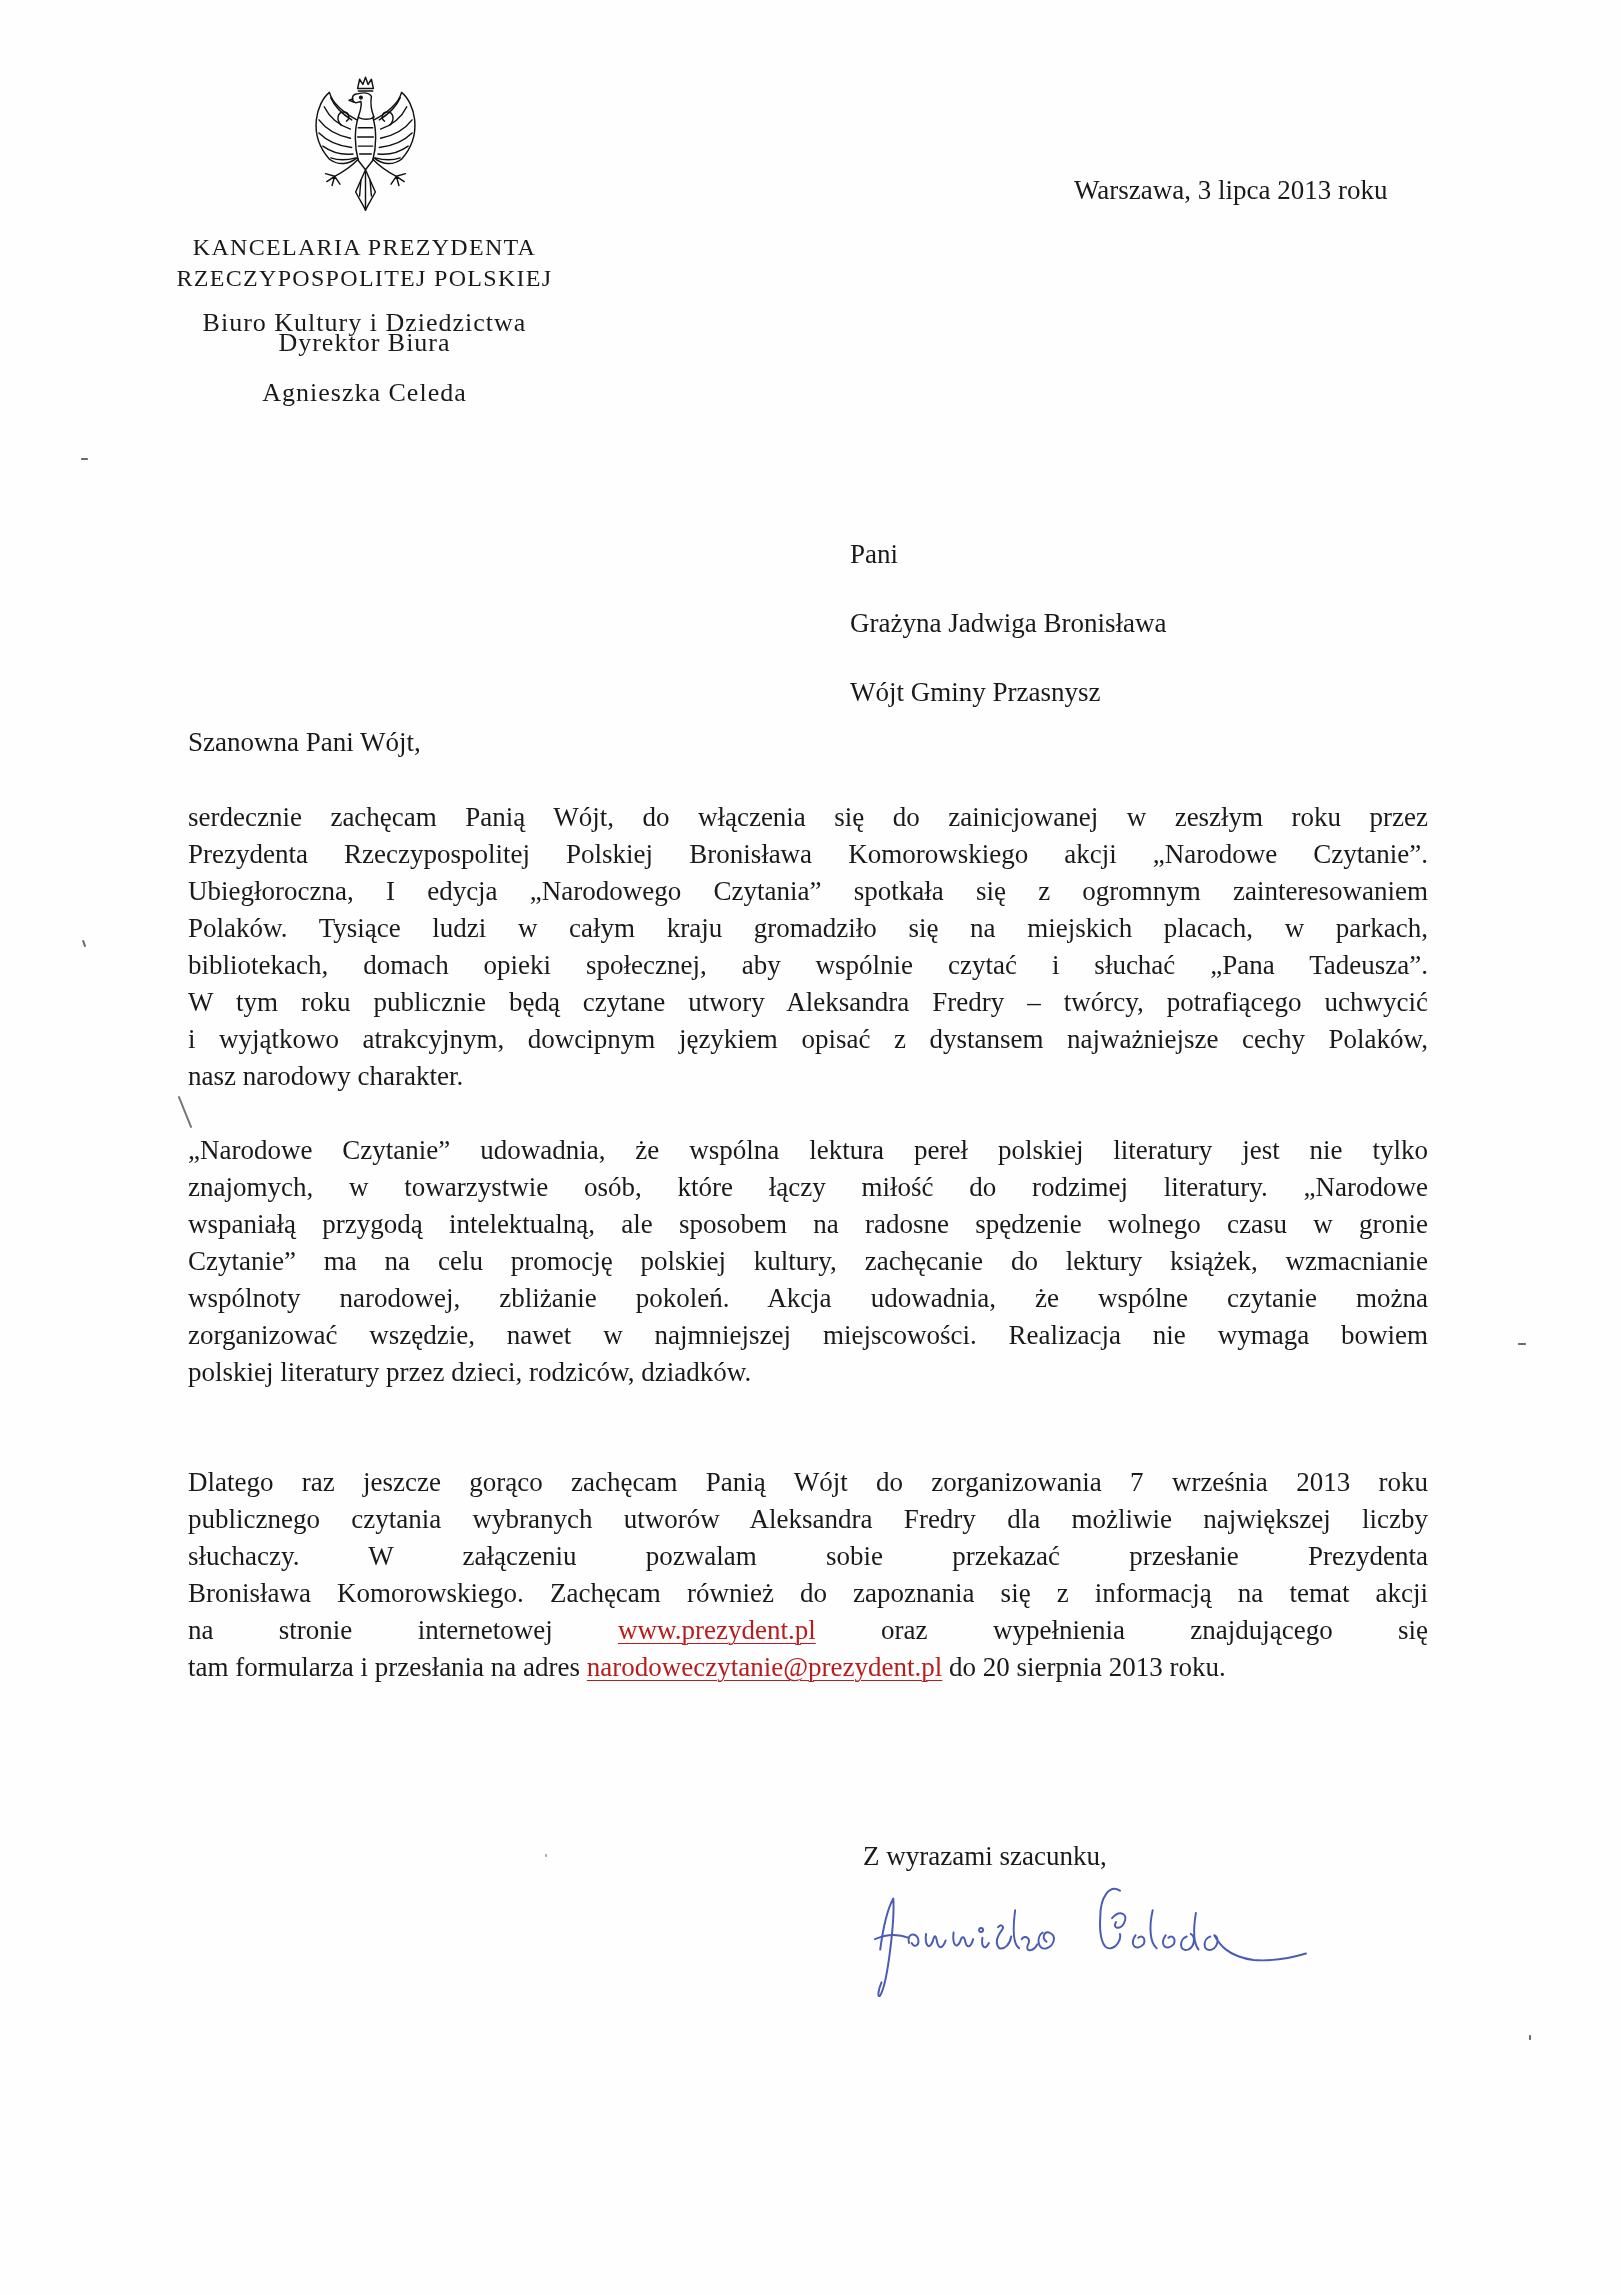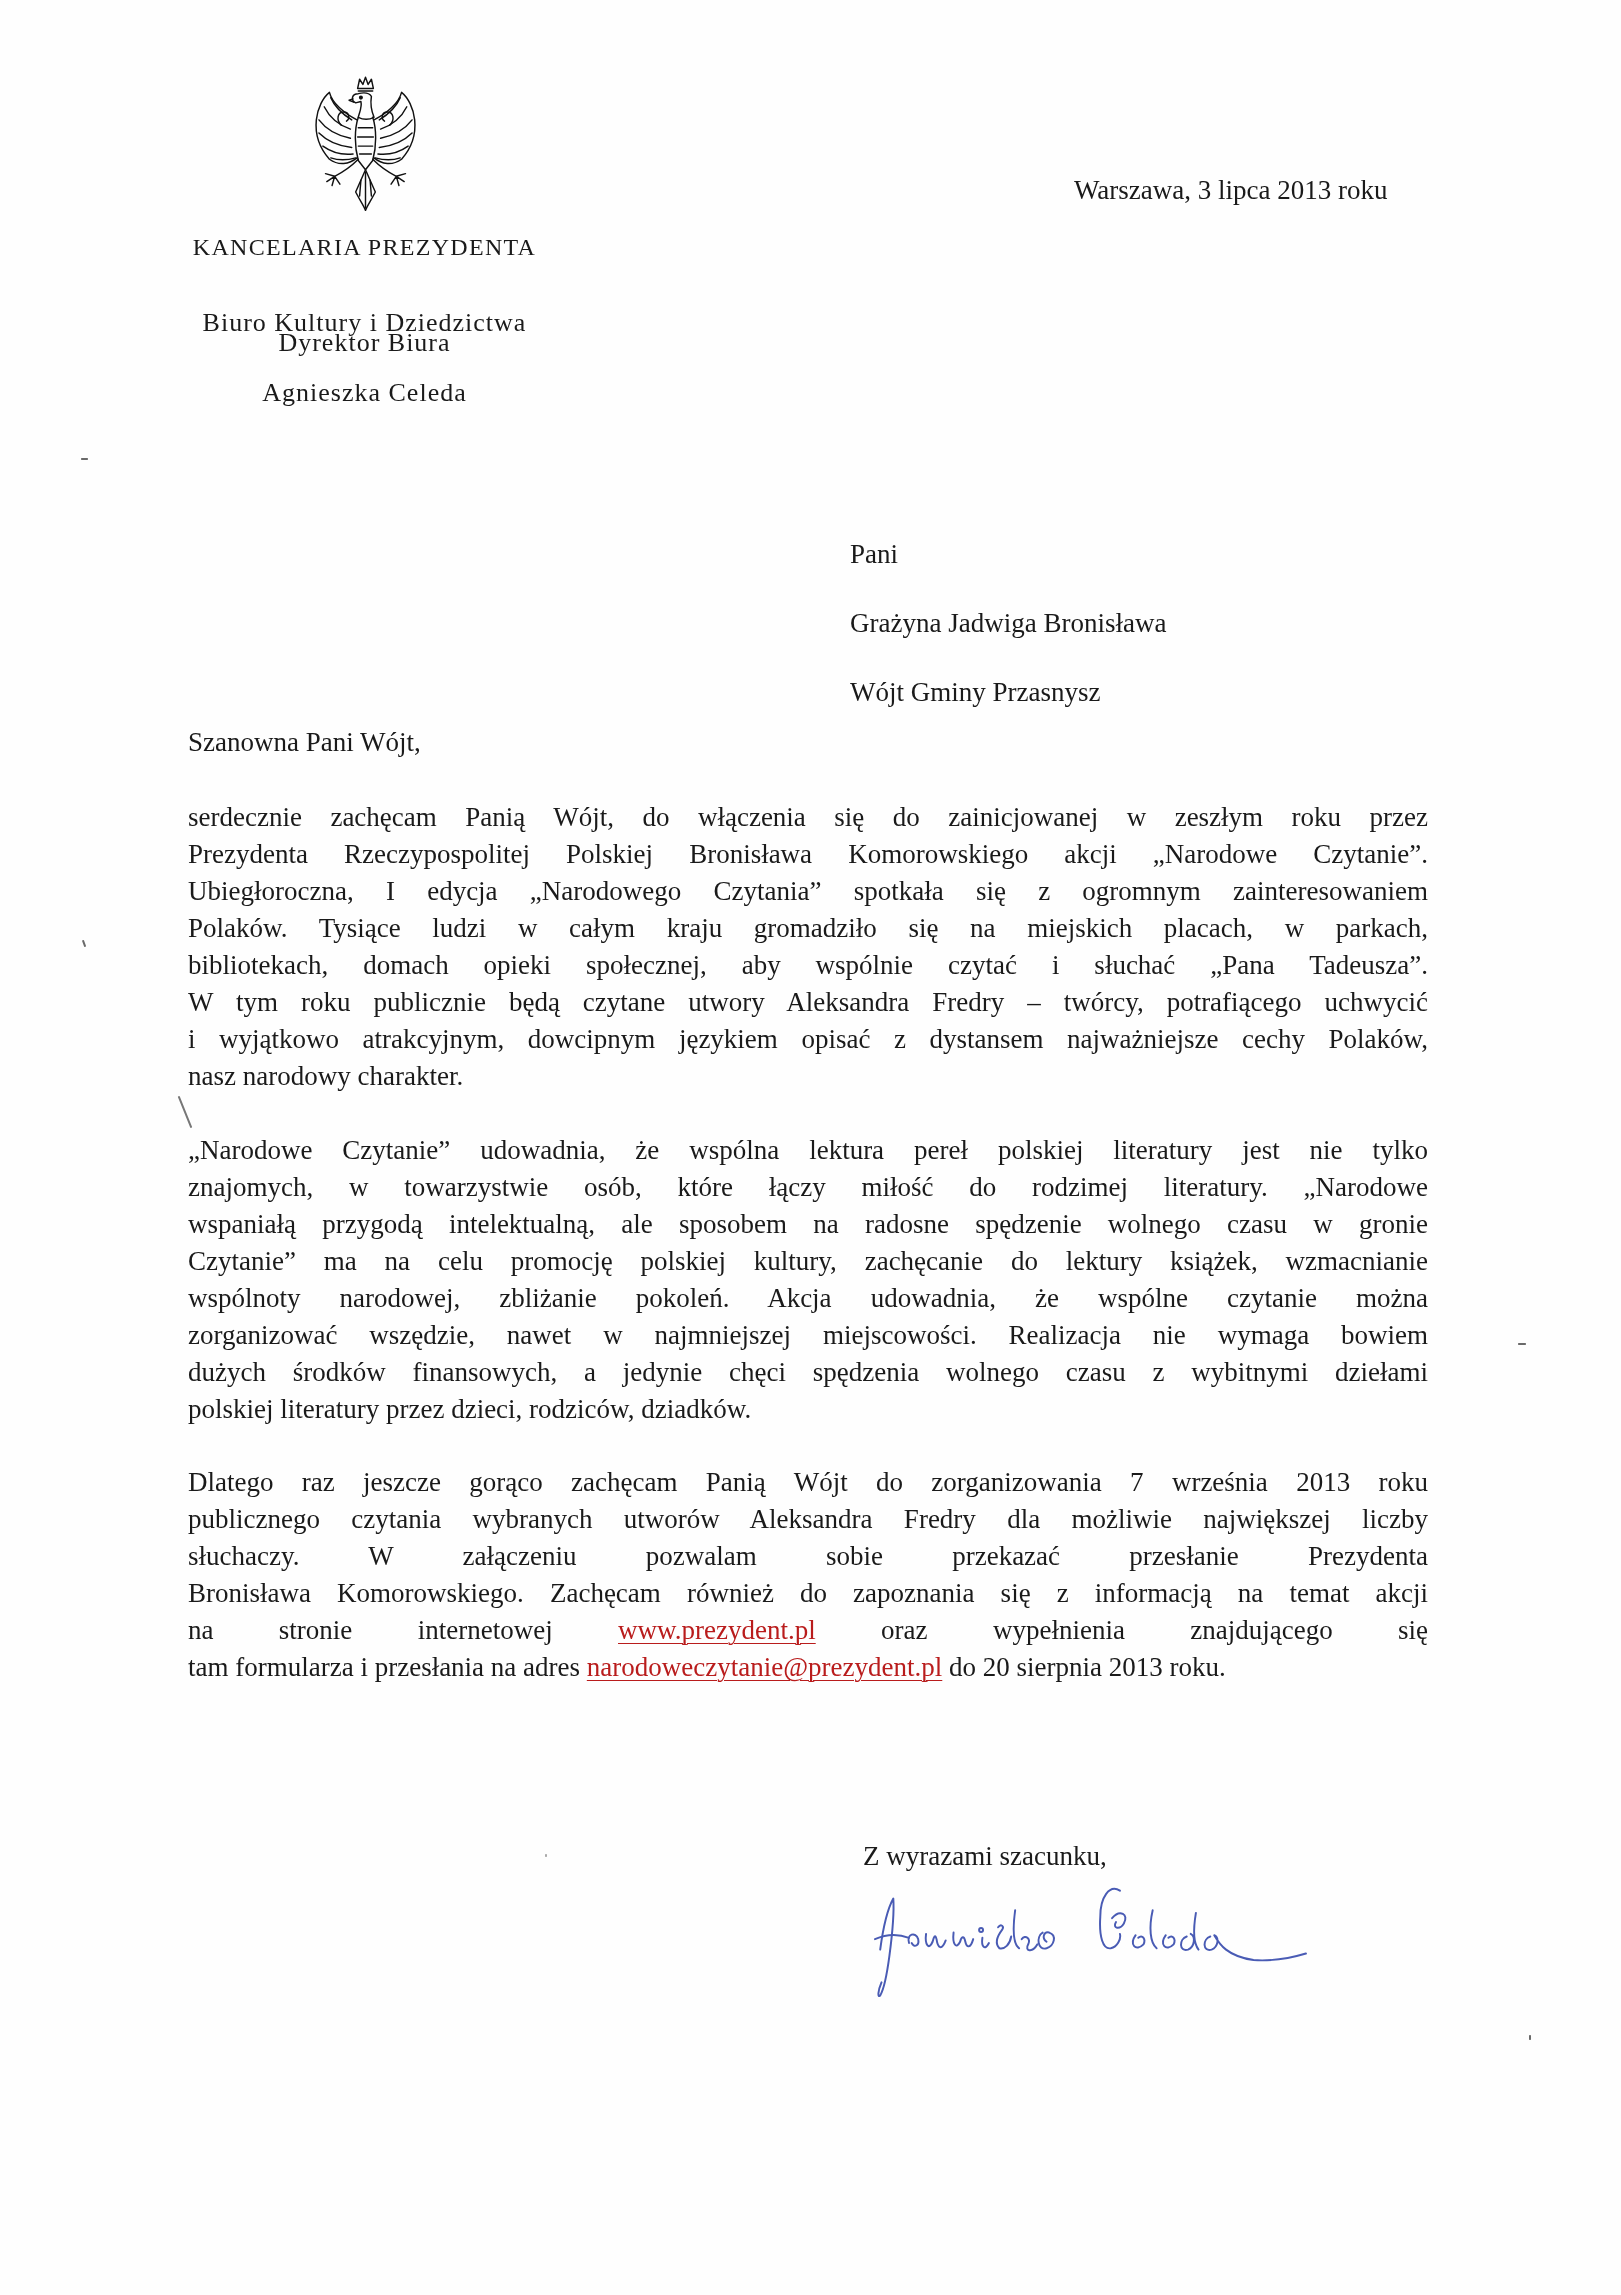--- a/index.html
+++ b/index.html
@@ -78,20 +78,21 @@
       <path d="M48 156 L34 152 M48 156 L36 164 M48 156 L44 170 M48 156 L56 168"></path>
       <path d="M106 130 C118 142 130 150 142 156"></path>
       <path d="M142 156 L156 152 M142 156 L154 164 M142 156 L146 170 M142 156 L134 168"></path>
 
       <path d="M95 146 L80 180 C86 192 92 200 95 208 C98 200 104 192 110 180 Z"></path>
       <path d="M95 150 L95 204 M88 162 L86 186 M102 162 L104 186"></path>
     </g>
   </svg>
 
   <div class="lh-block lh1 serif lh-caps">KANCELARIA  PREZYDENTA</div>
+  <div class="lh-block lh2 serif lh-caps">RZECZYPOSPOLITEJ  POLSKIEJ</div>
   <div class="lh-block lh3 serif lh-sub">Biuro Kultury i Dziedzictwa</div>
   <div class="lh-block lh4 serif lh-sub">Dyrektor Biura</div>
   <div class="lh-block lh5 serif lh-sub">Agnieszka Celeda</div>
 
   <div class="date serif">Warszawa, 3 lipca 2013 roku</div>
 
   <div class="addressee serif">
     <div>Pani</div>
     <div>Grażyna Jadwiga Bronisława</div>
     <div>Wójt Gminy Przasnysz</div>
@@ -110,21 +111,20 @@
     <span class="ln last">nasz narodowy charakter.</span>
   </div>
 
   <div class="para p2 serif">
     <span class="ln">„Narodowe Czytanie” udowadnia, że wspólna lektura pereł polskiej literatury jest nie tylko</span>
     <span class="ln">znajomych, w towarzystwie osób, które łączy miłość do rodzimej literatury. „Narodowe</span>
     <span class="ln">wspaniałą przygodą intelektualną, ale sposobem na radosne spędzenie wolnego czasu w gronie</span>
     <span class="ln">Czytanie” ma na celu promocję polskiej kultury, zachęcanie do lektury książek, wzmacnianie</span>
     <span class="ln">wspólnoty narodowej, zbliżanie pokoleń. Akcja udowadnia, że wspólne czytanie można</span>
     <span class="ln">zorganizować wszędzie, nawet w najmniejszej miejscowości. Realizacja nie wymaga bowiem</span>
-    <span class="ln">dużych środków finansowych, a jedynie chęci spędzenia wolnego czasu z wybitnymi dziełami</span>
     <span class="ln last">polskiej literatury przez dzieci, rodziców, dziadków.</span>
   </div>
 
   <div class="para p3 serif">
     <span class="ln">Dlatego raz jeszcze gorąco zachęcam Panią Wójt do zorganizowania 7 września 2013 roku</span>
     <span class="ln">publicznego czytania wybranych utworów Aleksandra Fredry dla możliwie największej liczby</span>
     <span class="ln">słuchaczy. W załączeniu pozwalam sobie przekazać przesłanie Prezydenta</span>
     <span class="ln">Bronisława Komorowskiego. Zachęcam również do zapoznania się z informacją na temat akcji</span>
     <span class="ln"><span>na stronie internetowej</span> <a class="link">www.prezydent.pl</a> <span>oraz wypełnienia znajdującego się</span></span>
     <span class="ln last"><span>tam formularza i przesłania na adres</span> <a class="link">narodoweczytanie@prezydent.pl</a> <span>do 20 sierpnia 2013 roku.</span></span>

